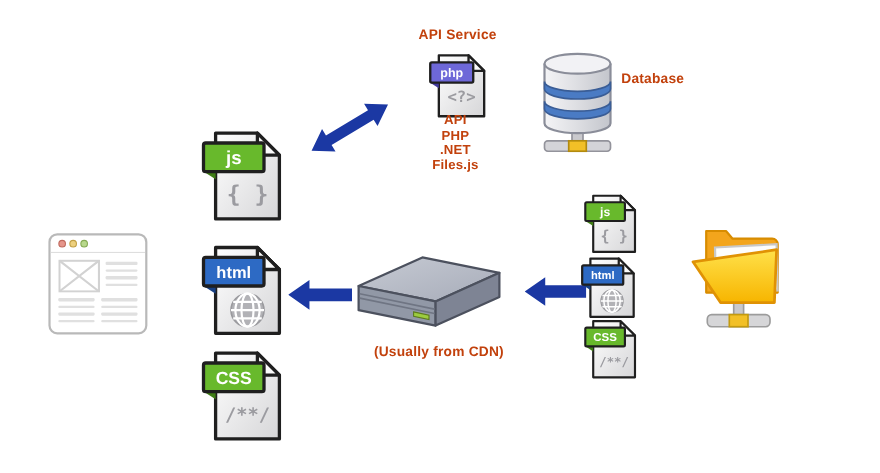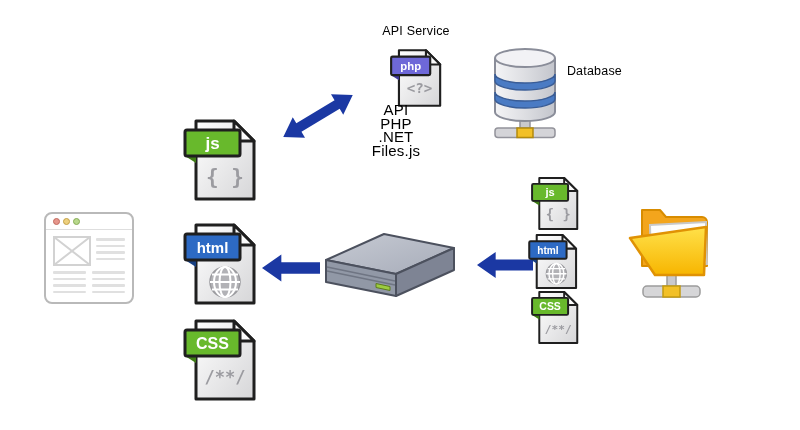--- a/index.html
+++ b/index.html
@@ -1,21 +1,21 @@
 <!DOCTYPE html>
 <html><head>
 <meta charset="utf-8">
 <style>
   html,body{margin:0;padding:0;}
   body{
     width:800px;height:430px;background:#ffffff;position:relative;overflow:hidden;
     font-family:"Liberation Sans","DejaVu Sans",sans-serif;color:#242424;
   }
   .abs{position:absolute;}
-  .caption{font-weight:400;color:#000000;text-align:center;letter-spacing:.2px;}
+  .caption{font-weight:700;color:#c2410c;text-align:center;letter-spacing:.2px;}
   
   .browser{
     width:90px;height:92px;background:#fff;border:2px solid #b9b9b9;border-radius:8px;
     box-sizing:border-box;overflow:hidden;
   }
   .browser-header{height:15px;border-bottom:1.5px solid #dedede;display:flex;align-items:center;gap:3px;padding-left:7px;}
   .dot{width:7px;height:7px;border-radius:50%;box-sizing:border-box;}
   .dot-red{background:#e6968c;border:1px solid #c06a5e;}
   .dot-yellow{background:#edd07e;border:1px solid #c2a045;}
   .dot-green{background:#b8d88c;border:1px solid #86ab55;}
@@ -127,21 +127,21 @@
 <svg class="abs" style="left:389px;top:48px;" width="54" height="60" viewBox="0 0 76 84">
   <path d="M14 3 L52 3 L72 23 L72 81 L14 81 Z" fill="url(#pageGrad)" stroke="#1f1f1f" stroke-width="3" stroke-linejoin="round"></path>
   <path d="M52 3 L52 23 L72 23 Z" fill="#fbfbfb" stroke="#1f1f1f" stroke-width="3" stroke-linejoin="round"></path>
   <polygon points="3,38 14,38 14,45" fill="#423a9c"></polygon>
   <rect x="3" y="12" width="55" height="26" rx="2" stroke="#1f1f1f" stroke-width="3" fill="#6e68d8"></rect>
   <text x="30.5" y="31" text-anchor="middle" font-size="16" class="icon-badge-text">php</text>
   <text x="43" y="63" text-anchor="middle" font-size="20" class="icon-glyph-text">&lt;?&gt;</text>
 </svg>
 
 <div class="abs caption" style="left:346px;top:24px;width:140px;font-size:12.5px;">API Service</div>
-<div class="abs caption" style="left:346px;top:103px;width:100px;font-size:15px;line-height:13.5px;">
+<div class="abs caption" style="left:364px;top:103px;width:100px;font-size:12px;line-height:13.5px;">
   <div>API</div>
   <div>PHP</div>
   <div>.NET</div>
   <div>Files.js</div>
 </div>
 
 <svg class="abs" style="left:486px;top:42px;" width="78" height="98" viewBox="0 0 78 98">
   <rect x="34" y="76" width="10" height="12" fill="#c9c9cd" stroke="#93939b" stroke-width="1.5"></rect>
   <rect x="9" y="86" width="60" height="9.5" rx="3" fill="#d4d4d8" stroke="#93939b" stroke-width="1.5"></rect>
   <rect x="31" y="86" width="16" height="9.5" stroke="#b28a0e" stroke-width="1.5" fill="#f2c027"></rect>
@@ -157,20 +157,21 @@
 </svg>
 
 <svg class="abs" style="left:320px;top:226px;" width="142" height="80" viewBox="0 0 142 80">
   <polygon points="6,34 64,8 134,22 76,48" fill="url(#topGrad)" stroke="#4c515e" stroke-width="2" stroke-linejoin="round"></polygon>
   <polygon points="6,34 76,48 76,70 6,56" stroke="#4c515e" stroke-width="2" stroke-linejoin="round" fill="#9198a6"></polygon>
   <polygon points="76,48 134,22 134,44 76,70" fill="#7e8494" stroke="#4c515e" stroke-width="2" stroke-linejoin="round"></polygon>
   <path d="M7 41 L75 55 M7 45 L75 59" stroke="#6f7583" stroke-width="1.5"></path>
   <polygon points="56,57.5 70,60.5 70,64.5 56,61.5" stroke="#5c7a1f" stroke-width="1" fill="#9ccc3f"></polygon>
 </svg>
 <div class="abs caption" style="left:308px;top:313px;width:182px;font-size:12.5px;line-height:15px;">
+  <div>(Usually from CDN)</div>
 </div>
 
 <svg class="abs" style="left:262px;top:254px;" width="58" height="28" viewBox="0 0 60 28">
   <polygon points="0,14 20,0 20,8 60,8 60,20 20,20 20,28" fill="#1b38a3"></polygon>
 </svg>
 
 <svg class="abs" style="left:477px;top:251px;" width="56" height="28" viewBox="0 0 60 28">
   <polygon points="0,14 20,0 20,8 60,8 60,20 20,20 20,28" fill="#1b38a3"></polygon>
 </svg>
 

